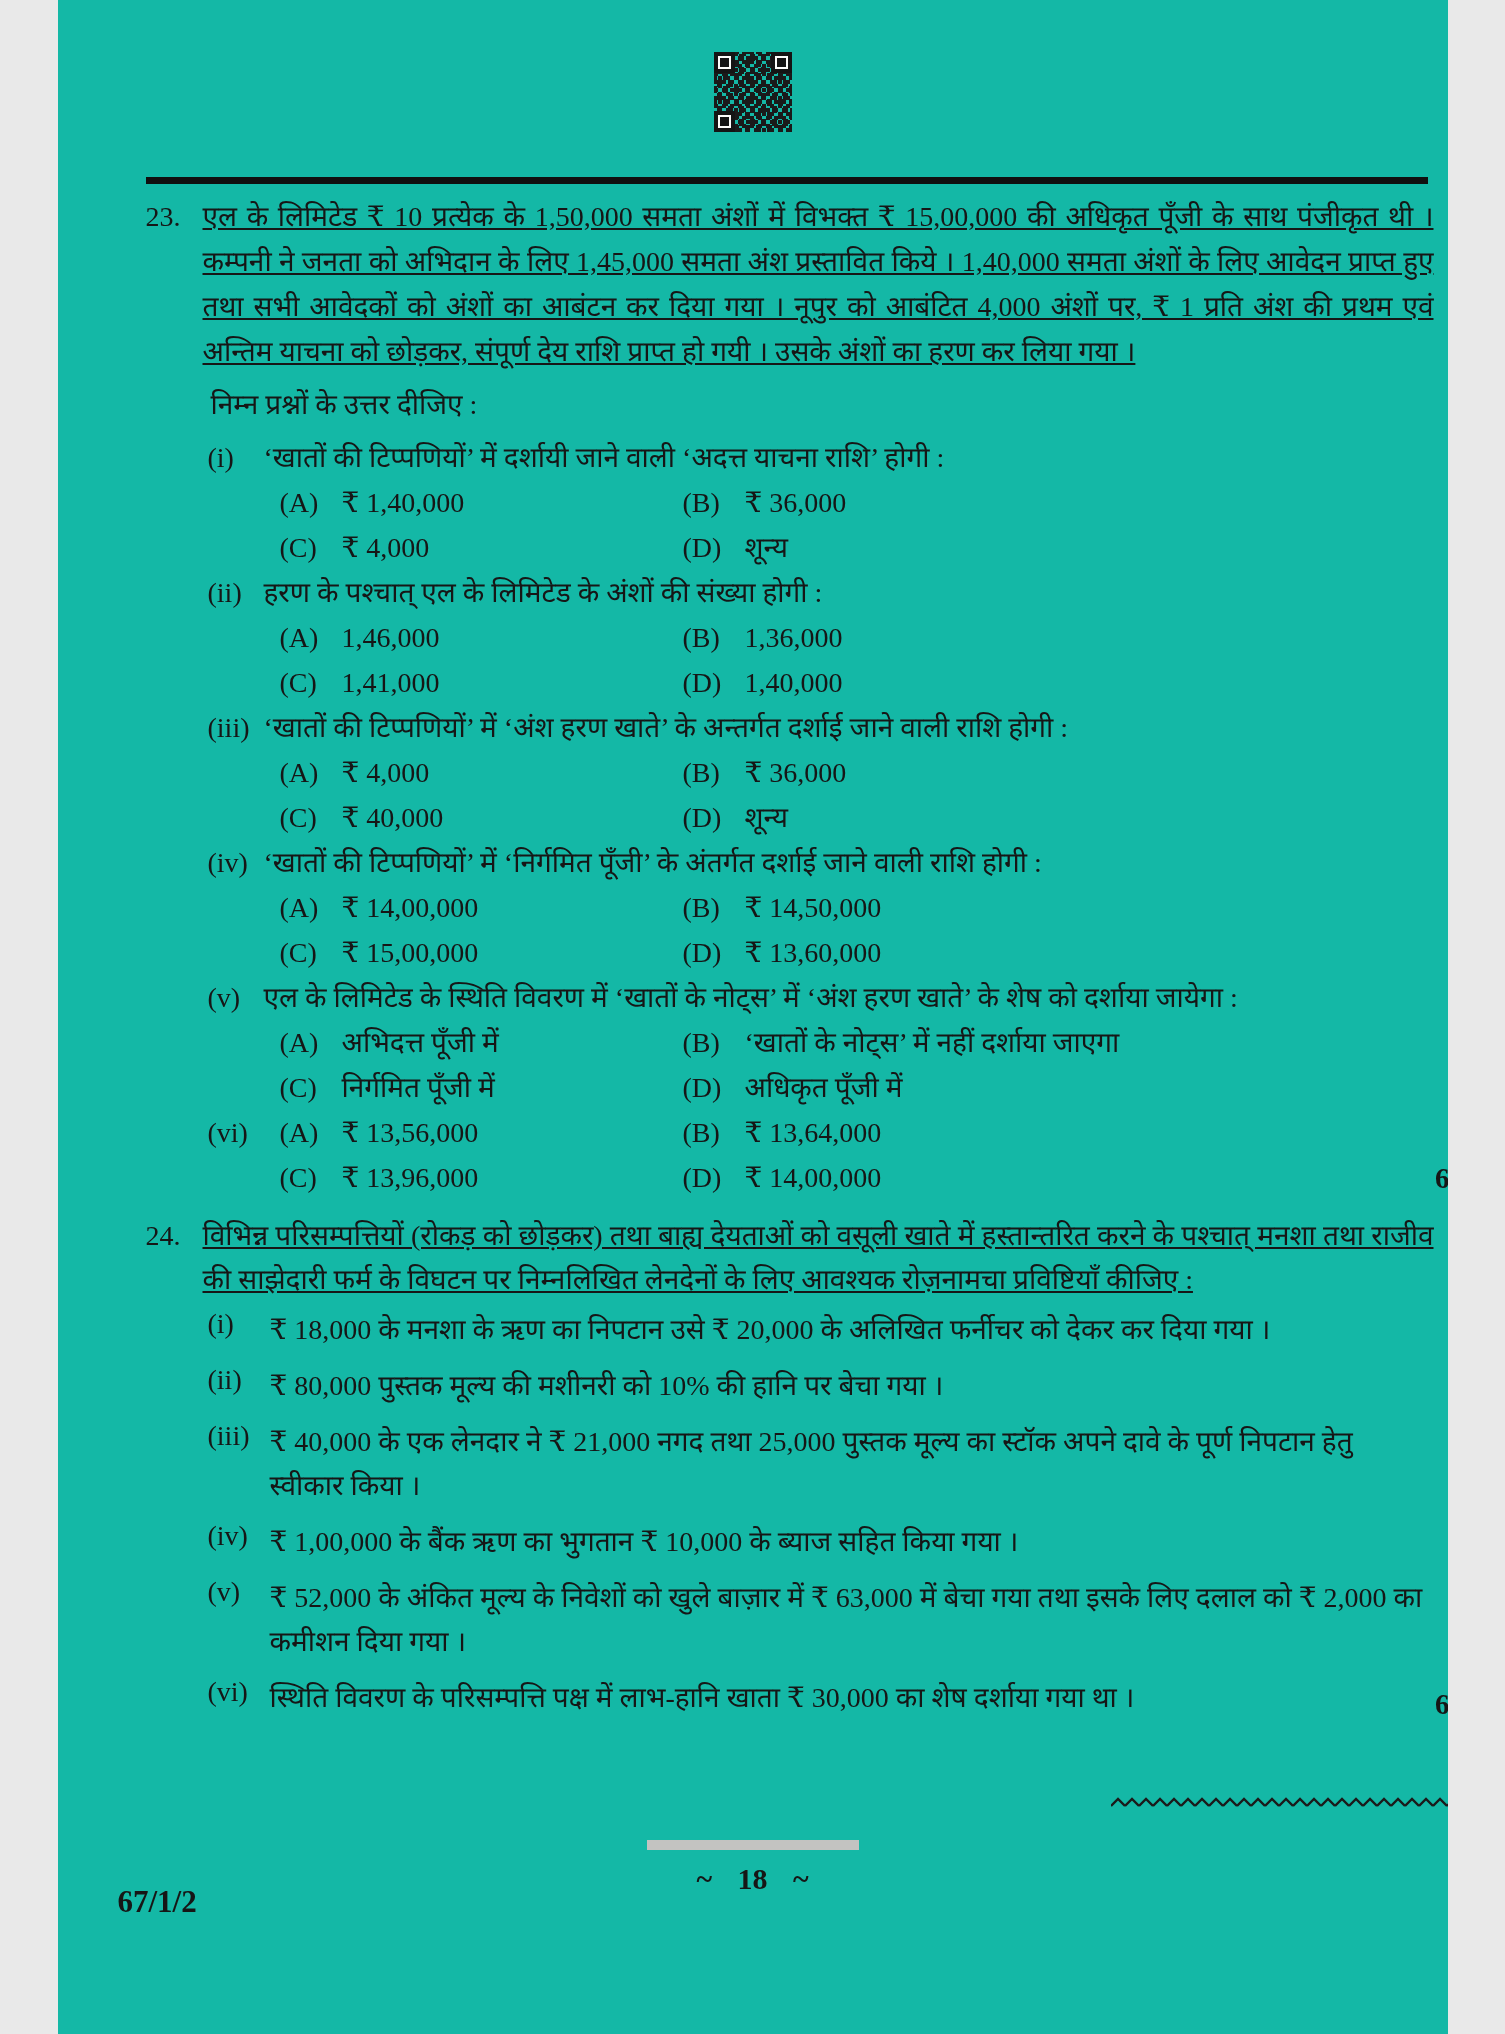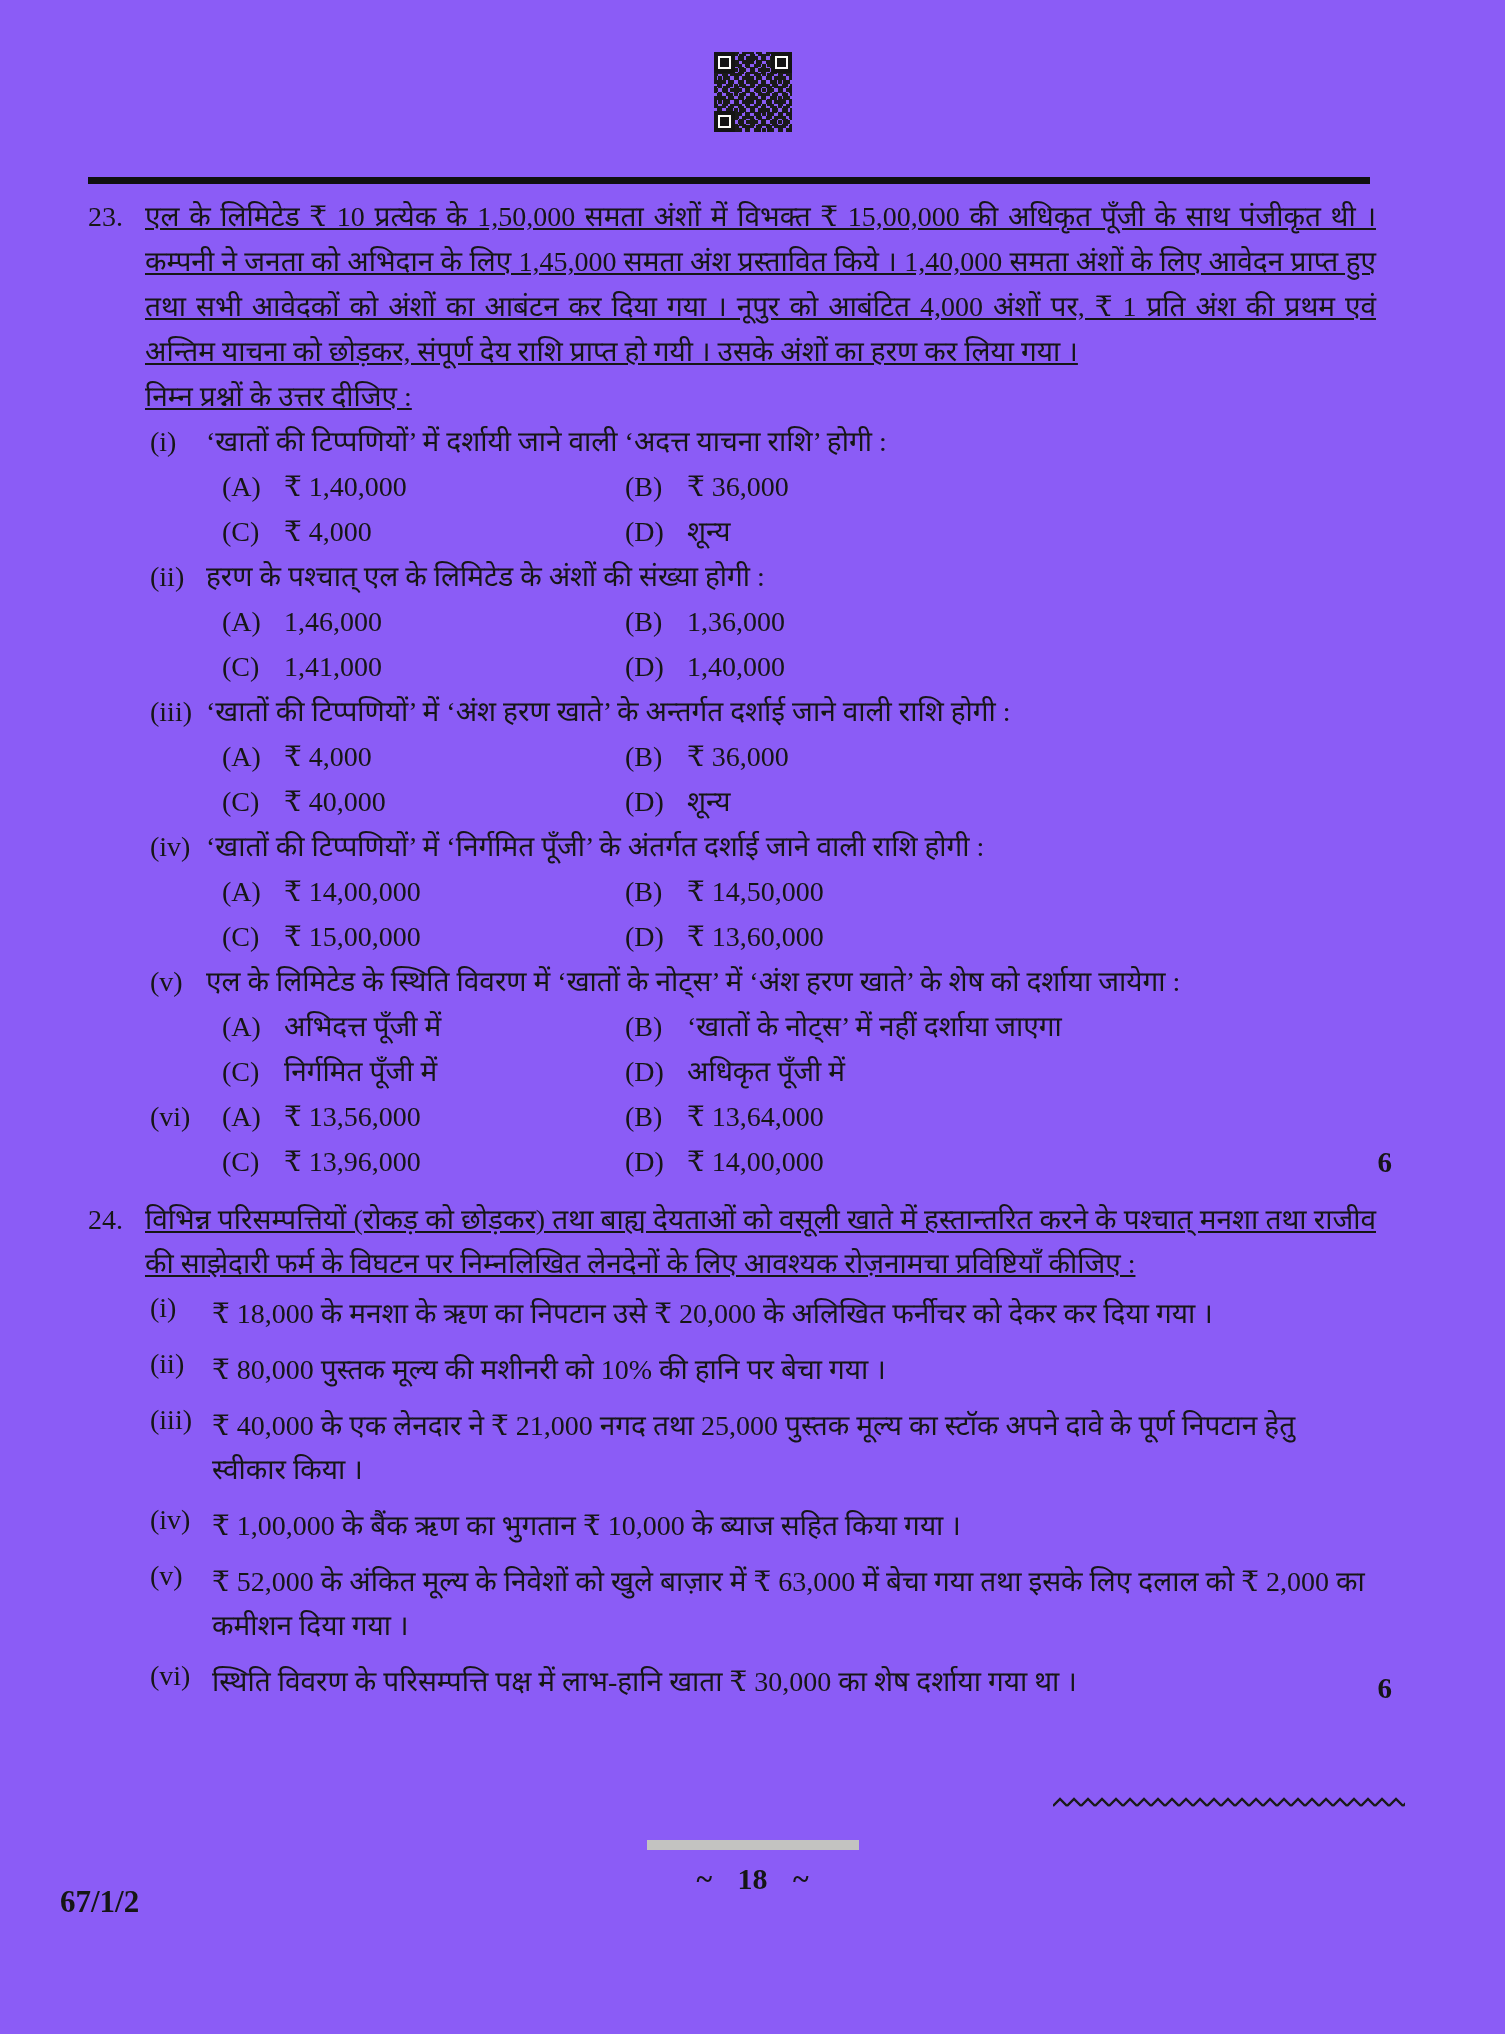--- a/index.html
+++ b/index.html
@@ -1,18 +1,18 @@
 <!DOCTYPE html>
 <html lang="hi"><head>
 <meta charset="utf-8">
 <style>
   html,body { margin:0; padding:0; background:#e9e9e9; }
   .page {
-    position:relative; width:1505px; height:2034px; margin:0 auto;
-    background:#8b5cf6; color:#161616; overflow:hidden;
+    position:relative; width:1390px; height:2034px; margin:0 auto;
+    background:#14b8a6; color:#161616; overflow:hidden;
     font-family:"Liberation Serif","DejaVu Serif",serif;
     font-size:28px;
   }
 
   
   .qr {
     position:absolute; top:52px; left:50%; transform:translateX(-50%);
     width:78px; height:80px;
     background:
       conic-gradient(#1a1a1a 25%, transparent 0 50%, #1a1a1a 0 75%, transparent 0) 0 0/8px 8px,
@@ -24,21 +24,21 @@
 
   .rule { position:absolute; top:177px; left:88px; width:1282px; height:7px; background:#101010; }
 
   .content { position:absolute; top:194px; left:88px; width:1292px; }
 
   .question { position:relative; display:flex; line-height:45px; }
   .q24 { margin-top:14px; line-height:44px; }
   .qnum { width:57px; flex:none; }
   .qbody { flex:1; min-width:0; }
   .intro { margin:0; text-align:justify; padding-right:4px;text-decoration:underline; }
-  .prompt { margin:0;text-decoration:underline; }
+  .prompt { margin:8px; }
   .sub { display:flex; margin-left:5px; }
   .sub-label { width:56px; flex:none; }
   .sub-content { flex:1; min-width:0; }
   .sub-text { margin:0; }
   .options { padding-left:16px; }
   .opt-row { display:flex; }
   .opt { display:flex; min-width:0; }
   .opt1 { width:403px; flex:none; }
   .opt2 { flex:1; }
   .letter { width:62px; flex:none; }

